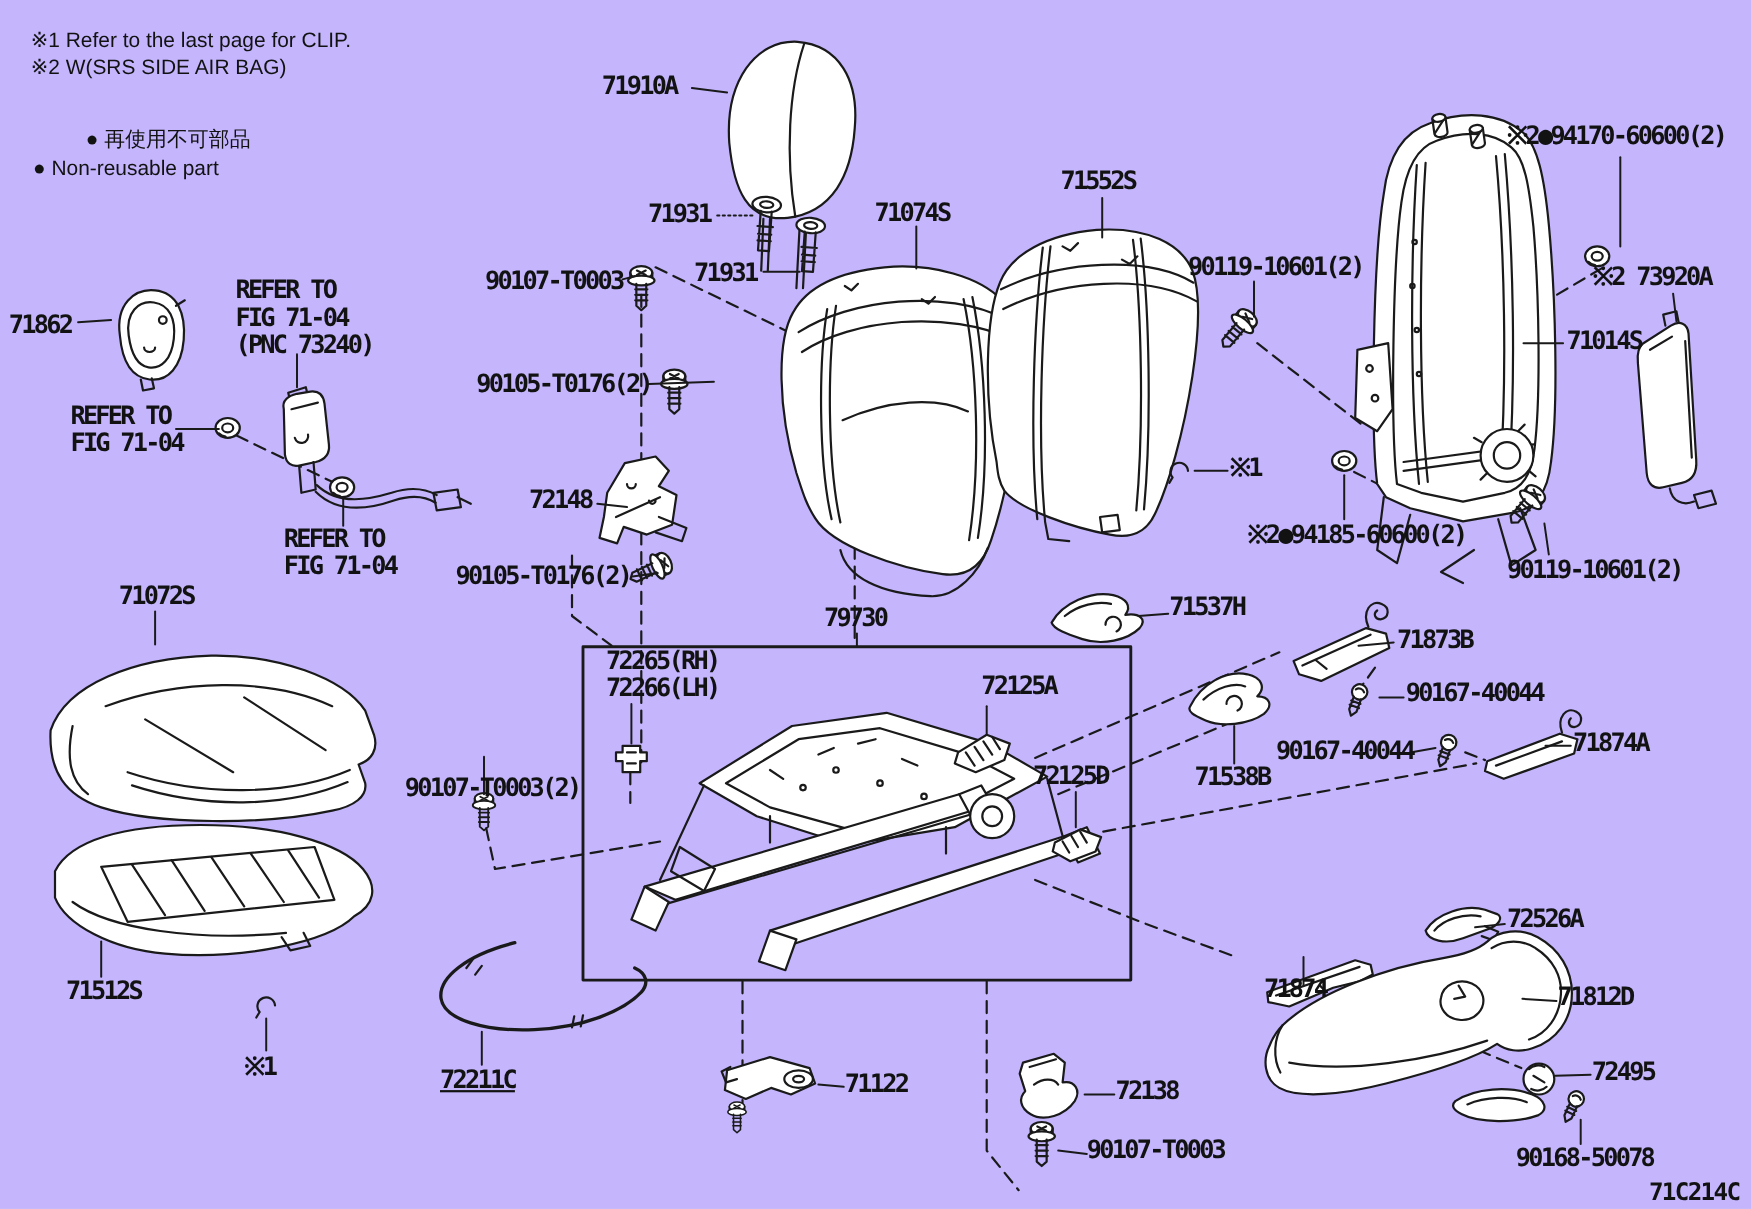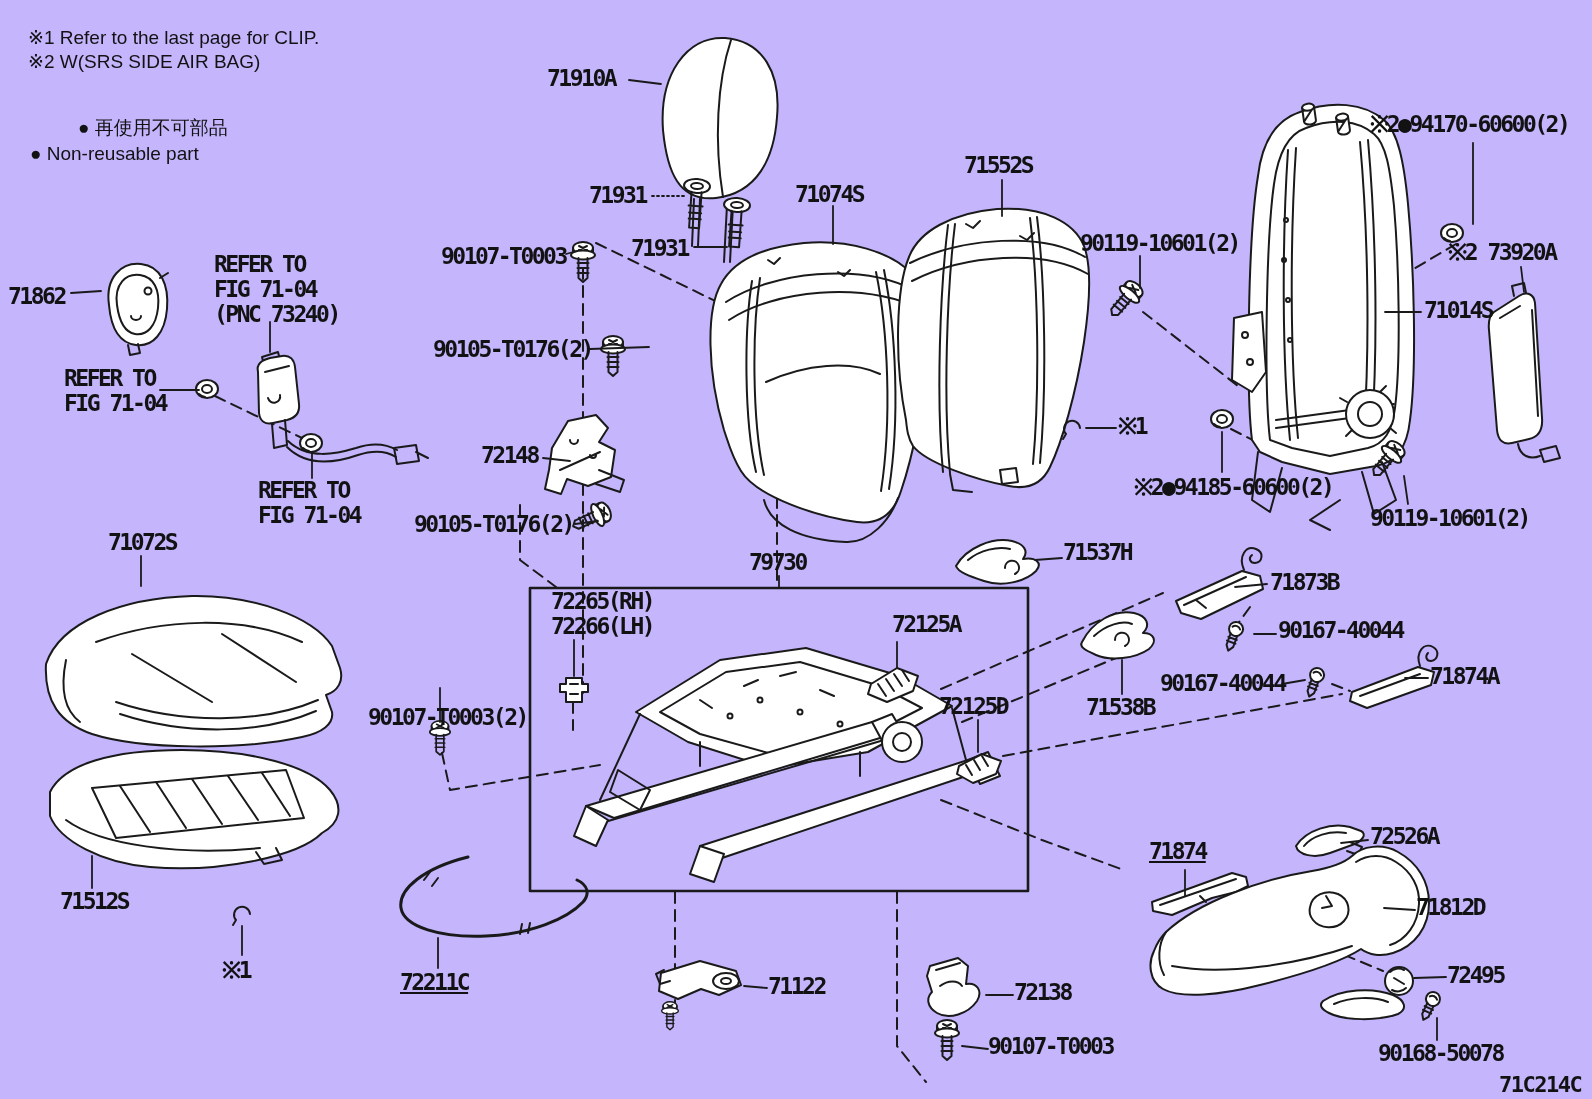--- a/index.html
+++ b/index.html
@@ -384,20 +384,20 @@
       <div class="lbl part" style="left: 1356px; top: 112px; margin-left: 14px;">※2●94170-60600(2)</div>
       <div class="lbl part" style="left: 1080px; top: 231px;">90119-10601(2)</div>
       <div class="lbl part" style="left: 1448px; top: 240px;">※2 73920A</div>
       <div class="lbl part" style="left: 1424px; top: 298px;">71014S</div>
       <div class="lbl part" style="left: 1118px; top: 414px;">※1</div>
       <div class="lbl part" style="left: 1134px; top: 475px;">※2●94185-60600(2)</div>
       <div class="lbl part" style="left: 1370px; top: 506px;">90119-10601(2)</div>
       <div class="lbl part" style="left: 768px; top: 974px;">71122</div>
       <div class="lbl part" style="left: 1014px; top: 980px;">72138</div>
       <div class="lbl part" style="left: 988px; top: 1034px;">90107-T0003</div>
-      <div class="lbl part" style="left: 1149px; top: 839px; text-decoration: underline;">71874</div>
+      <div class="lbl part" style="left: 1149px; top: 887px;">71874</div>
       <div class="lbl part" style="left: 1370px; top: 824px;">72526A</div>
       <div class="lbl part" style="left: 1416px; top: 895px;">71812D</div>
       <div class="lbl part" style="left: 1447px; top: 963px;">72495</div>
       <div class="lbl part" style="left: 1378px; top: 1041px;">90168-50078</div>
       <div class="lbl code" style="left: 1499px; top: 1072px;">71C214C</div>
     </div>
 </div>
 
 </body></html>

